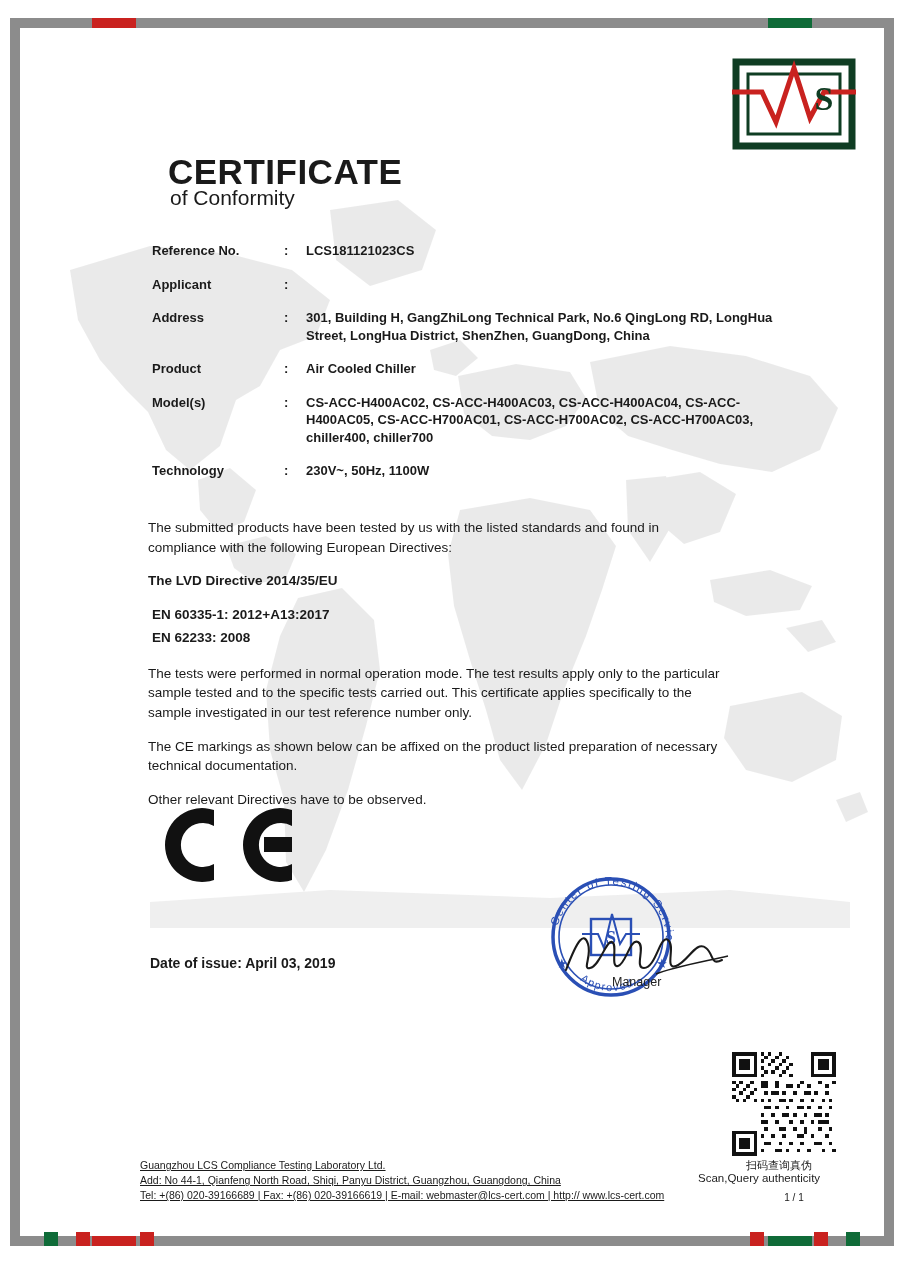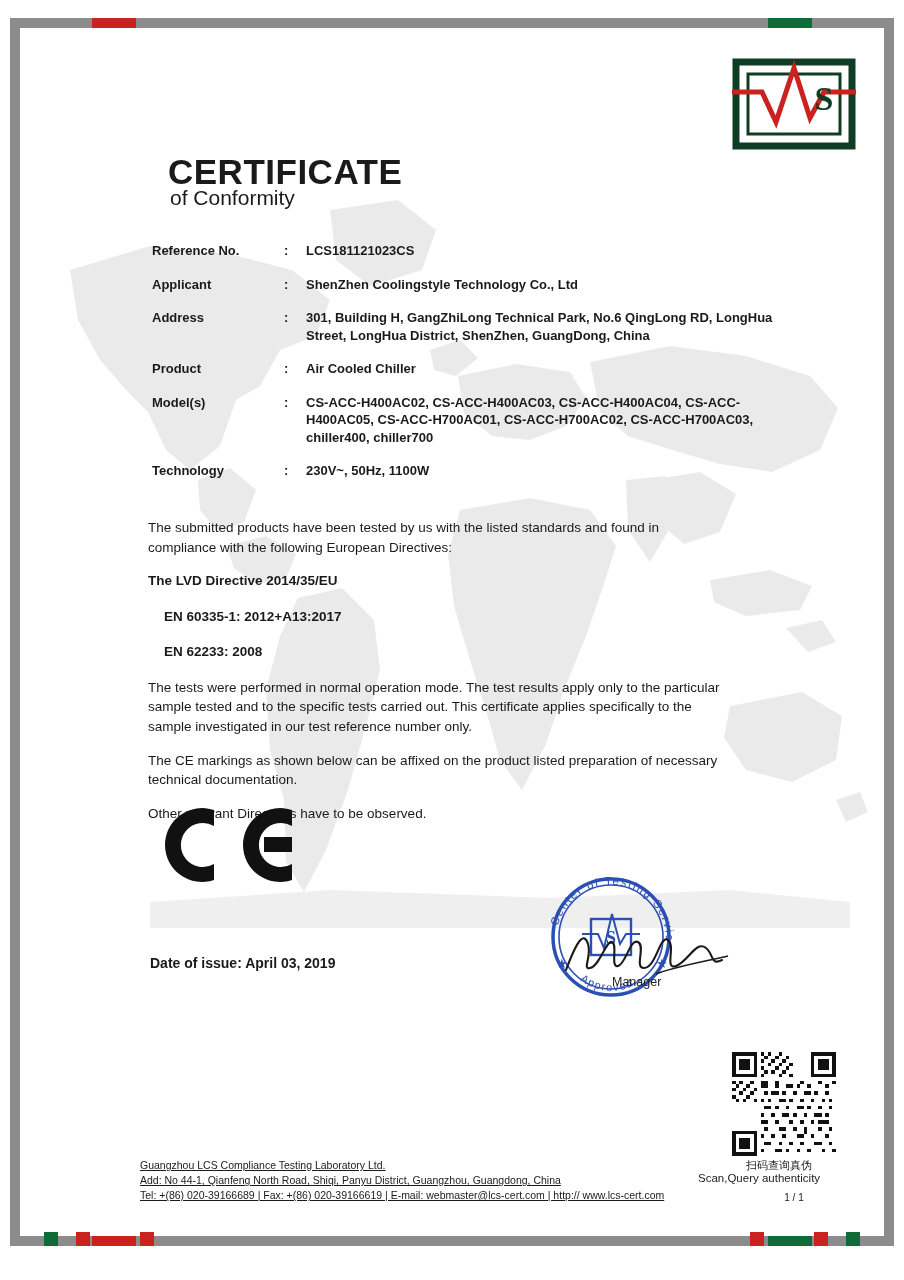--- a/index.html
+++ b/index.html
@@ -127,21 +127,21 @@
   .body-block {
     position: absolute;
     left: 148px;
     top: 518px;
     width: 580px;
     font-size: 13.5px;
     line-height: 1.45;
   }
   .para { margin-bottom: 14px; }
   .para.bold { font-weight: bold; }
-  .std-line { font-weight: bold; margin: 16px; }
+  .std-line { font-weight: bold; margin: 4px; }
   .std-group { margin-bottom: 16px; }
 
   
   .ce-mark {
     position: absolute;
     left: 152px;
     top: 800px;
     width: 150px;
     height: 90px;
   }
@@ -293,21 +293,20 @@
 
     <div class="field-row">
       <div class="field-label">Reference No.</div>
       <div class="field-colon">:</div>
       <div class="field-value">LCS181121023CS</div>
     </div>
 
     <div class="field-row">
       <div class="field-label">Applicant</div>
       <div class="field-colon">:</div>
-      <div class="field-value">ShenZhen Coolingstyle Technology Co., Ltd</div>
     </div>
 
     <div class="field-row">
       <div class="field-label">Address</div>
       <div class="field-colon">:</div>
       <div class="field-value wrapv">301, Building H, GangZhiLong Technical Park, No.6 QingLong RD, LongHua Street, LongHua District, ShenZhen, GuangDong, China</div>
     </div>
 
     <div class="field-row">
       <div class="field-label">Product</div>

